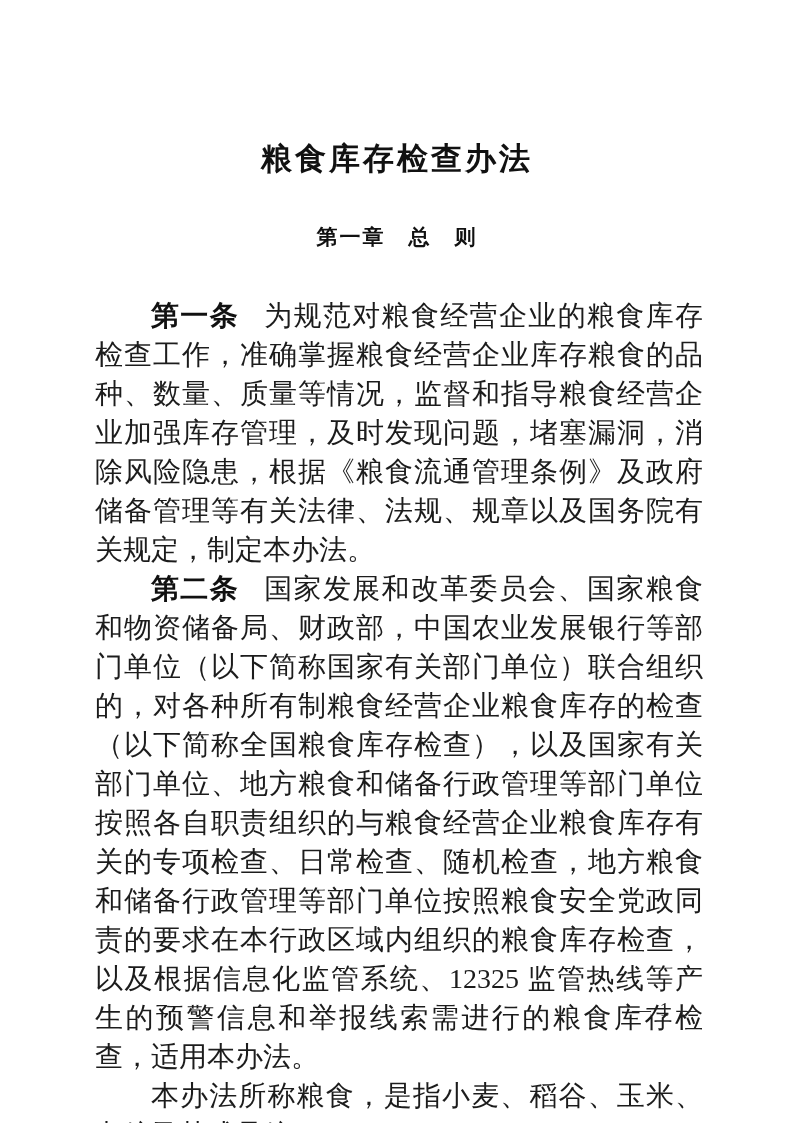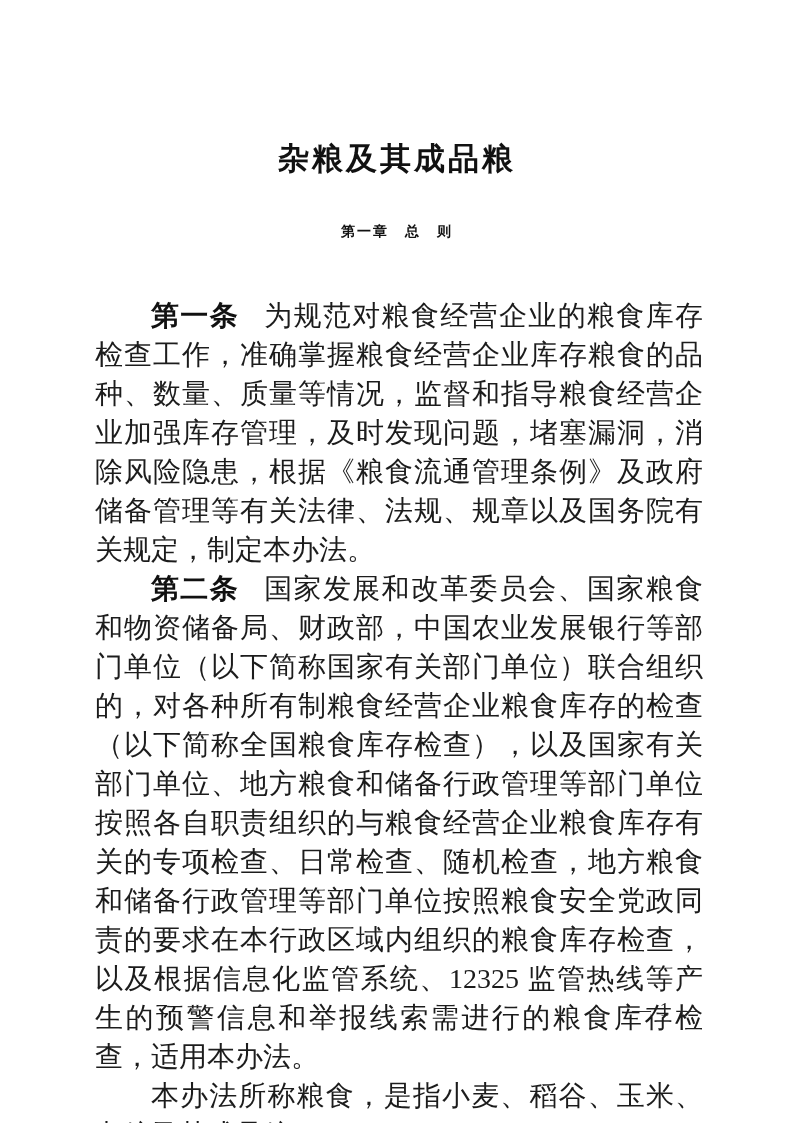--- a/index.html
+++ b/index.html
@@ -31,21 +31,21 @@
     color: #111111;
   }
   .chapter-heading {
     position: absolute;
     top: 223px;
     left: 0;
     right: 0;
     margin: 0;
     text-align: center;
     font-family: "Liberation Sans", "DejaVu Sans", sans-serif;
-    font-size: 14px;
+    font-size: 21px;
     font-weight: bold;
     letter-spacing: 2px;
     color: #111111;
   }
   .doc-body {
     position: absolute;
     top: 296px;
     left: 95px;
     width: 608px;
     font-size: 28px;
@@ -76,21 +76,21 @@
     letter-spacing: 2px;
     color: #222222;
     font-family: "Liberation Serif", "DejaVu Serif", serif;
   }
 </style>
 </head>
 <body>
 
 <div class="sheet">
 
-  <h1 class="doc-title">杂粮及其成品粮</h1>
+  <h1 class="doc-title">粮食库存检查办法</h1>
 
   <h2 class="chapter-heading">第一章　总　则</h2>
 
   <div class="doc-body">
 
     <p><b class="article-lead">第一条</b><span>为规范对粮食经营企业的粮食库存检查工作，准确掌握粮食经营企业库存粮食的品种、数量、质量等情况，监督和指导粮食经营企业加强库存管理，及时发现问题，堵塞漏洞，消除风险隐患，根据《粮食流通管理条例》及政府储备管理等有关法律、法规、规章以及国务院有关规定，制定本办法。</span></p>
 
     <p><b class="article-lead">第二条</b><span>国家发展和改革委员会、国家粮食和物资储备局、财政部，中国农业发展银行等部门单位（以下简称国家有关部门单位）联合组织的，对各种所有制粮食经营企业粮食库存的检查（以下简称全国粮食库存检查），以及国家有关部门单位、地方粮食和储备行政管理等部门单位按照各自职责组织的与粮食经营企业粮食库存有关的专项检查、日常检查、随机检查，地方粮食和储备行政管理等部门单位按照粮食安全党政同责的要求在本行政区域内组织的粮食库存检查，以及根据信息化监管系统、12325 监管热线等产生的预警信息和举报线索需进行的粮食库存检查，适用本办法。</span></p>
 
 

